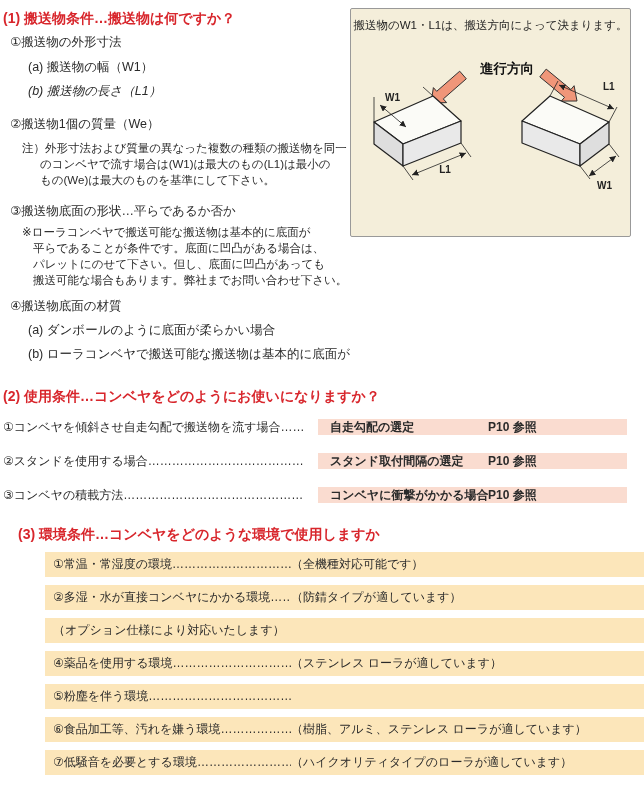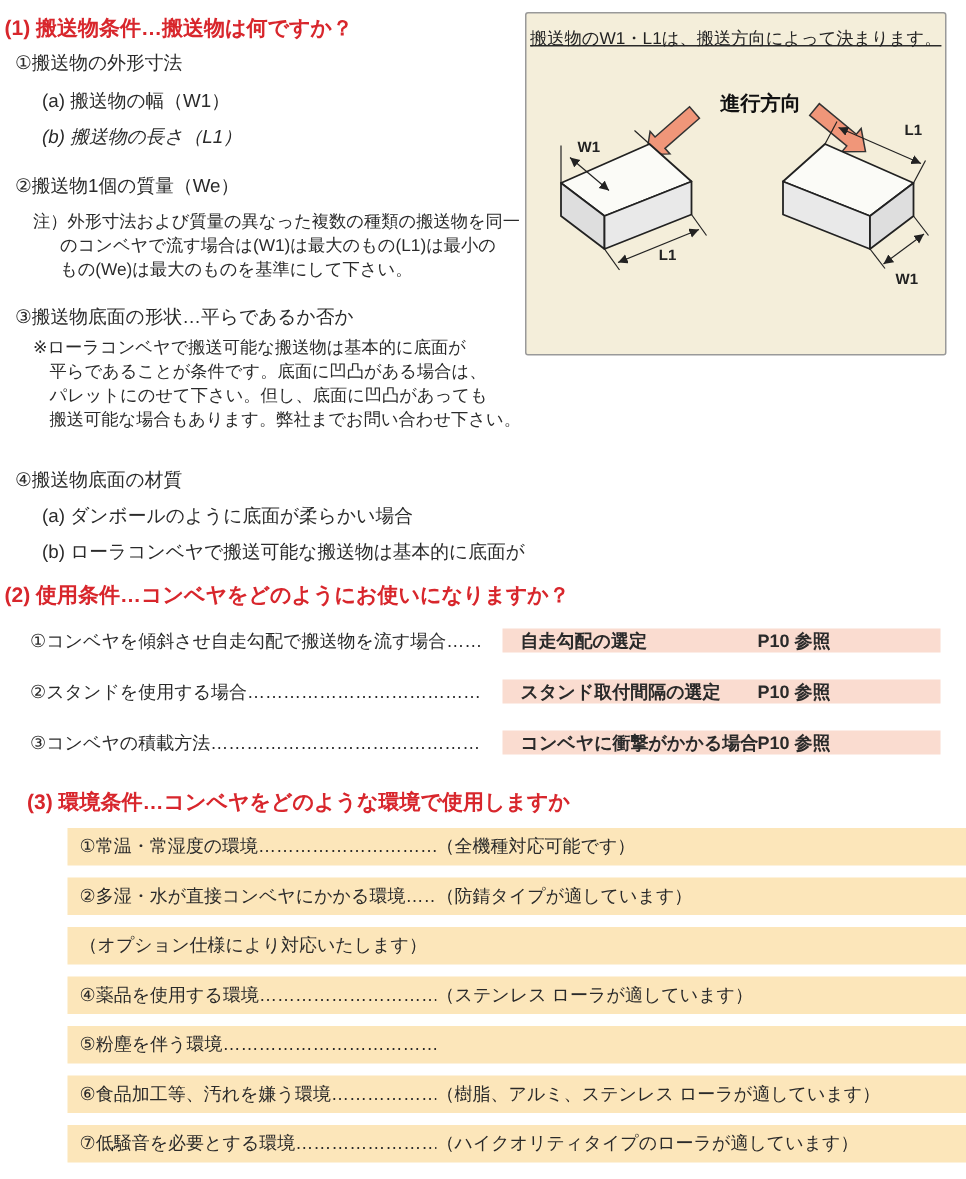--- a/index.html
+++ b/index.html
@@ -15,33 +15,33 @@
   .s1-sub{font-size:12.5px;margin-left:25px;white-space:nowrap;}
   .s1-note{font-size:11.5px;line-height:16px;margin-left:19px;padding-left:18px;}
   .s1-note .ln{white-space:nowrap;}
   .s1-note .ln:first-child{text-indent:-18px;}
   .s1-remark{font-size:11.5px;line-height:16px;margin-left:19px;padding-left:11px;}
   .s1-remark .ln{white-space:nowrap;}
   .s1-remark .ln:first-child{text-indent:-11px;}
   
   .diagram{
     position:absolute;left:350px;top:8px;width:281px;height:229px;
-    background:#f4eeda;border:1px solid #999;border-radius:2px;box-sizing:border-box;text-decoration:underline;
+    background:#f4eeda;border:1px solid #999;border-radius:2px;box-sizing:border-box;
   }
   .diagram-caption{
     font-size:11.5px;color:#222;text-align:center;padding-top:9px;height:25px;white-space:nowrap;
   }
   .diagram svg{display:block;}
   .dim-label{font-size:10px;fill:#222;font-weight:bold;}
   .dir-label{font-size:13.5px;fill:#111;font-weight:bold;}
   
   .sec2{position:absolute;left:3px;top:388px;width:624px;}
   .u-row{display:flex;align-items:center;margin-top:8px;height:26px;}
   .u-label{
-    width:315px;margin-left:17px;font-size:12px;white-space:nowrap;overflow:hidden;flex:none;
+    width:315px;font-size:12px;white-space:nowrap;overflow:hidden;flex:none;
   }
   .u-box{
     flex:1;height:16px;background:#fadcd0;display:flex;align-items:center;
   }
   .u-topic{width:158px;padding-left:12px;font-size:12px;font-weight:bold;white-space:nowrap;flex:none;}
   .u-page{font-size:12px;font-weight:bold;white-space:nowrap;}
   
   .sec3{position:absolute;left:18px;top:526px;width:634px;}
   .e-rows{margin-left:27px;}
   .e-row{
@@ -71,21 +71,21 @@
     </div>
 
     <div class="s1-item" style="margin-top:15px;">③搬送物底面の形状…平らであるか否か</div>
     <div class="s1-remark" style="margin-top:4px;">
       <div class="ln">※ローラコンベヤで搬送可能な搬送物は基本的に底面が</div>
       <div class="ln">平らであることが条件です。底面に凹凸がある場合は、</div>
       <div class="ln">パレットにのせて下さい。但し、底面に凹凸があっても</div>
       <div class="ln">搬送可能な場合もあります。弊社までお問い合わせ下さい。</div>
     </div>
 
-    <div class="s1-item" style="margin-top:24px;">④搬送物底面の材質</div>
+    <div class="s1-item" style="margin-top:10px;">④搬送物底面の材質</div>
     <div class="s1-sub" style="margin-top:7px;">(a) ダンボールのように底面が柔らかい場合</div>
     <div class="s1-sub" style="margin-top:7px;">(b) ローラコンベヤで搬送可能な搬送物は基本的に底面が</div>
   </div>
 
   <div class="diagram">
     <div class="diagram-caption">搬送物のW1・L1は、搬送方向によって決まります。</div>
     <svg width="279" height="195" viewBox="0 0 279 195">
       <defs>
         <marker id="arr" markerWidth="9" markerHeight="9" refX="8" refY="4" orient="auto-start-reverse">
           <path d="M0,0 L8,4 L0,8 z" fill="#222"></path>

